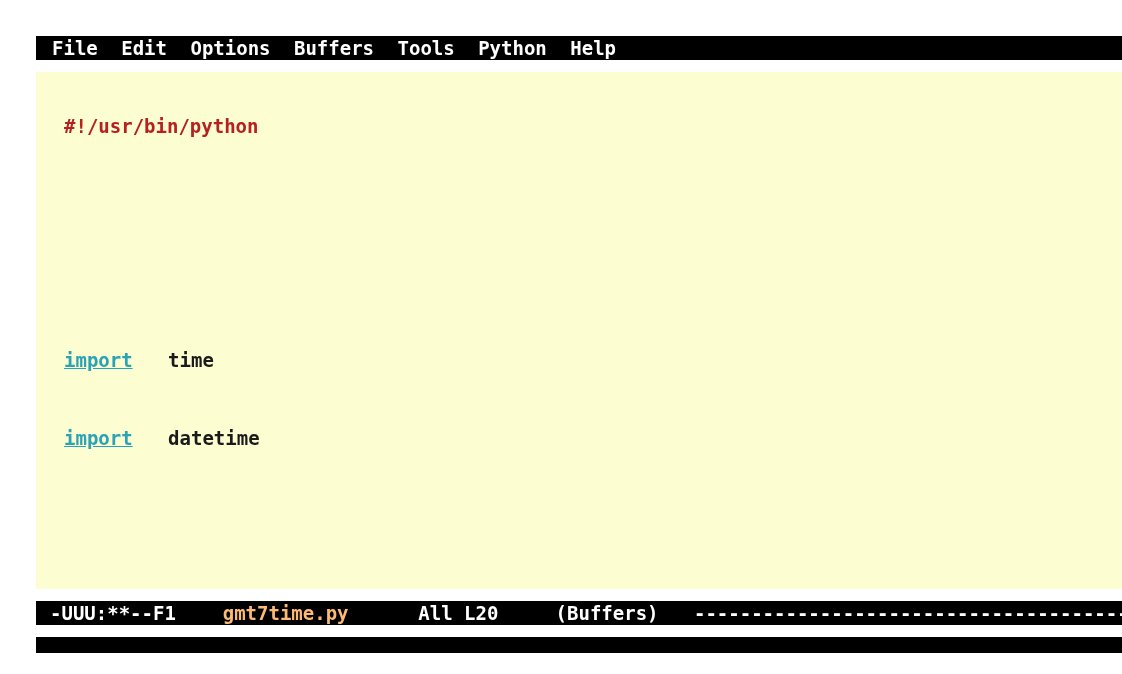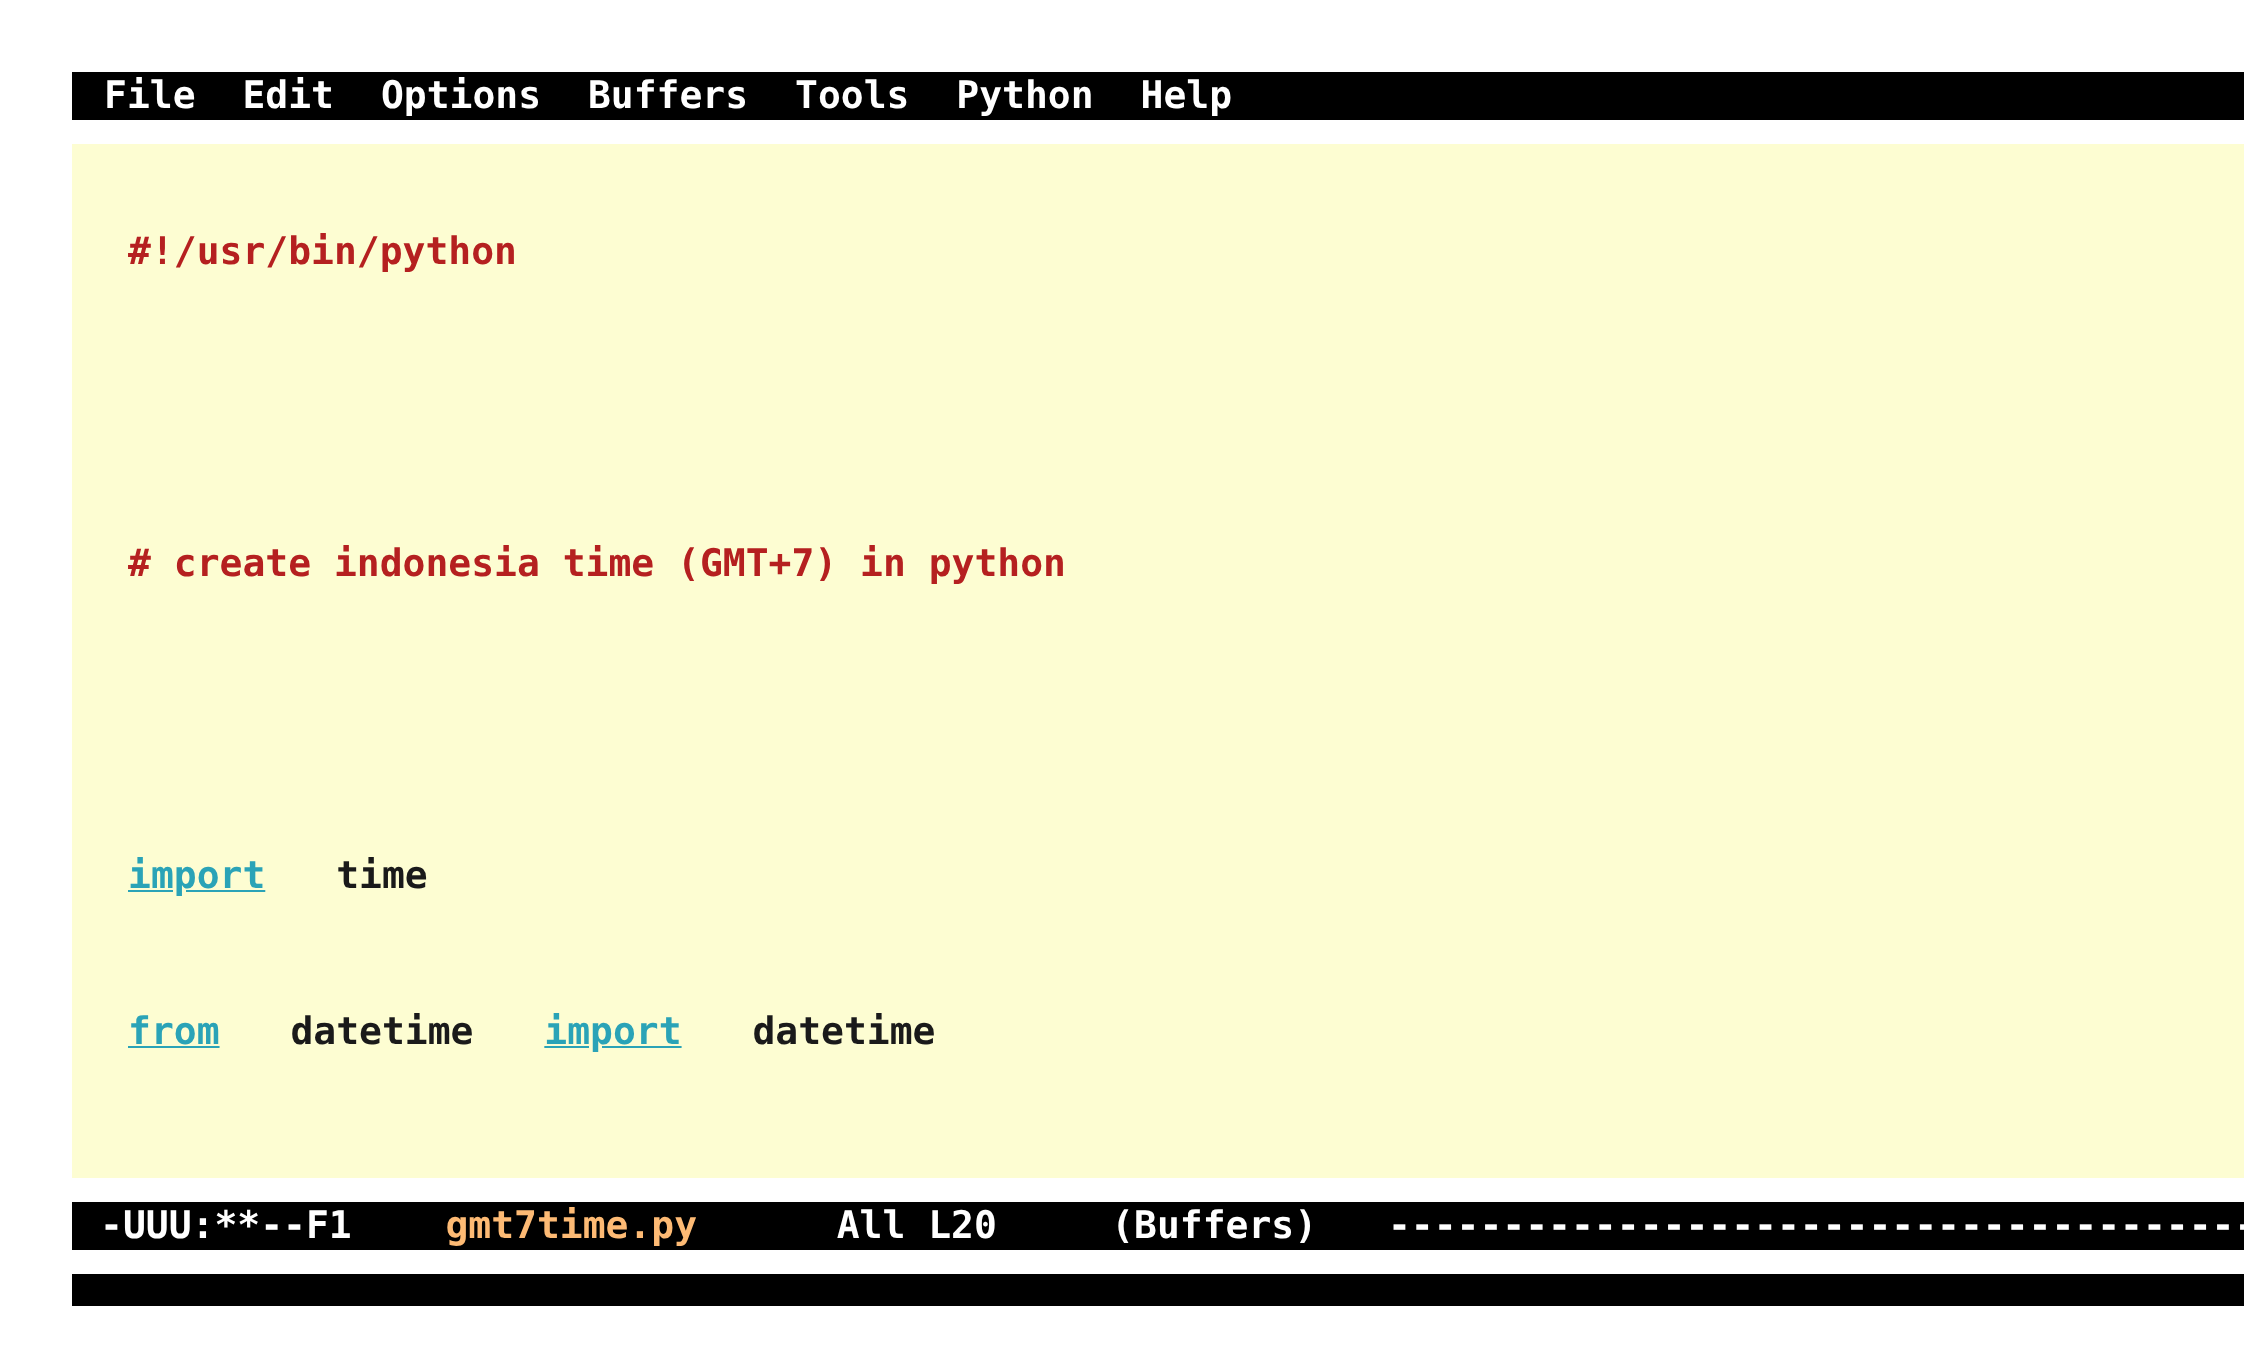--- a/index.html
+++ b/index.html
@@ -51,24 +51,23 @@
   .ml-buf { color: #fdba74; font-weight: bold; }
 </style>
 </head>
 <body>
 
 <div class="menubar"><span>File</span> <span>Edit</span> <span>Options</span> <span>Buffers</span> <span>Tools</span> <span>Python</span> <span>Help</span></div>
 
 <div class="editor">
 <div><span class="c-comment">#!/usr/bin/python</span></div>
 <div>&nbsp;</div>
-<div><span class="c-comment"># create indonesia time (GMT+7) in python</span></div>
 <div>&nbsp;</div>
 <div><span class="c-keyword">import</span><span class="c-default"> time</span></div>
-<div><span class="c-keyword">from</span><span class="c-default"> datetime </span><span class="c-keyword">import</span><span class="c-default"> datetime</span></div>
+<div><span class="c-keyword">import</span><span class="c-default"> datetime</span></div>
 <div>&nbsp;</div>
 <div>&nbsp;</div>
 
 
 
 
 
 
 
 

